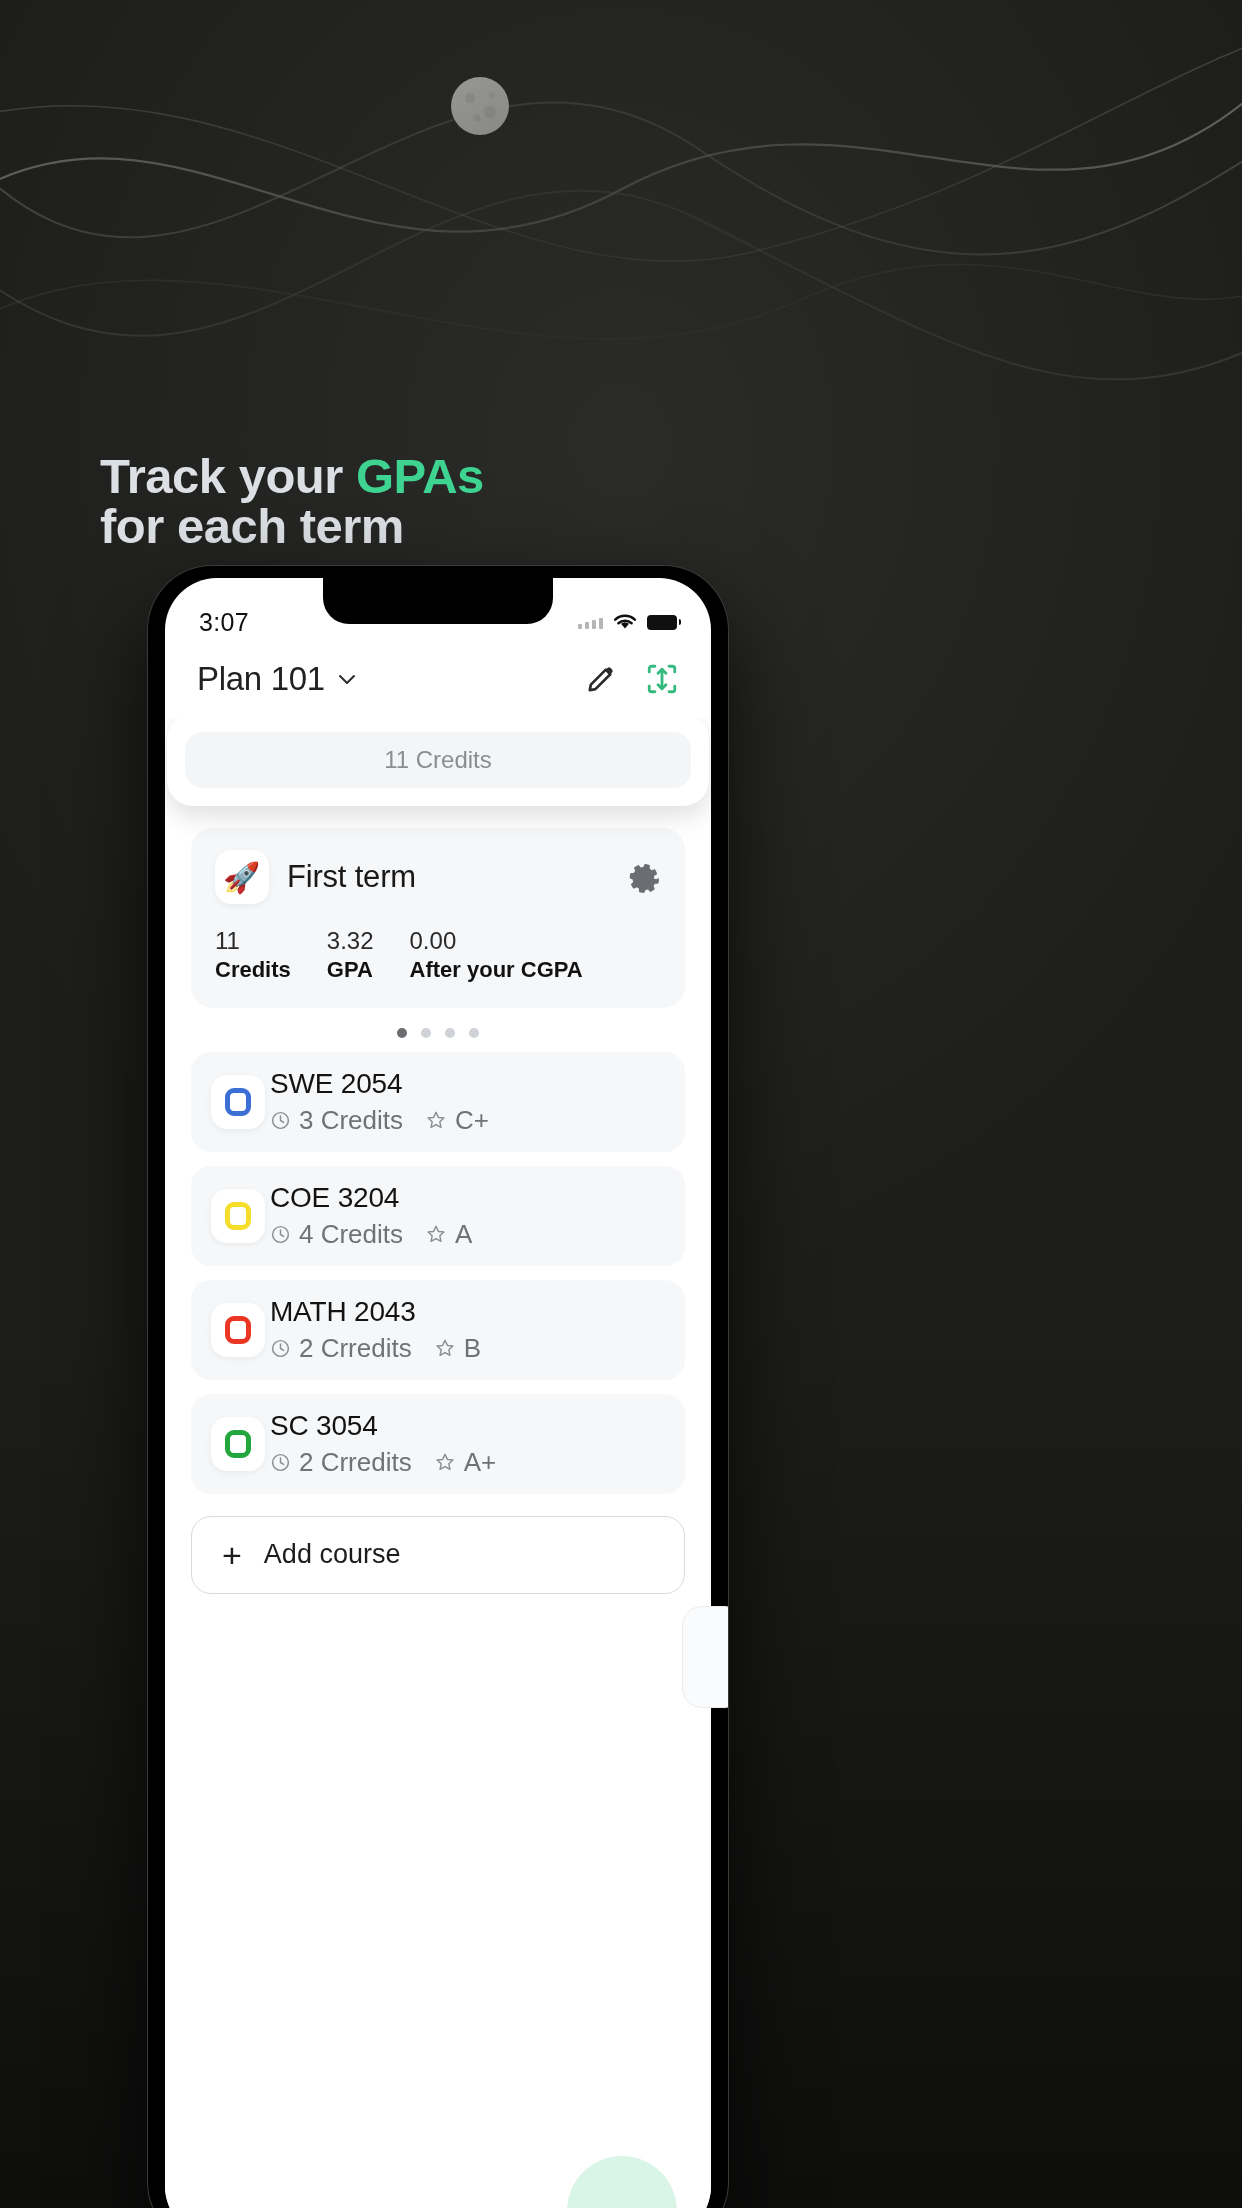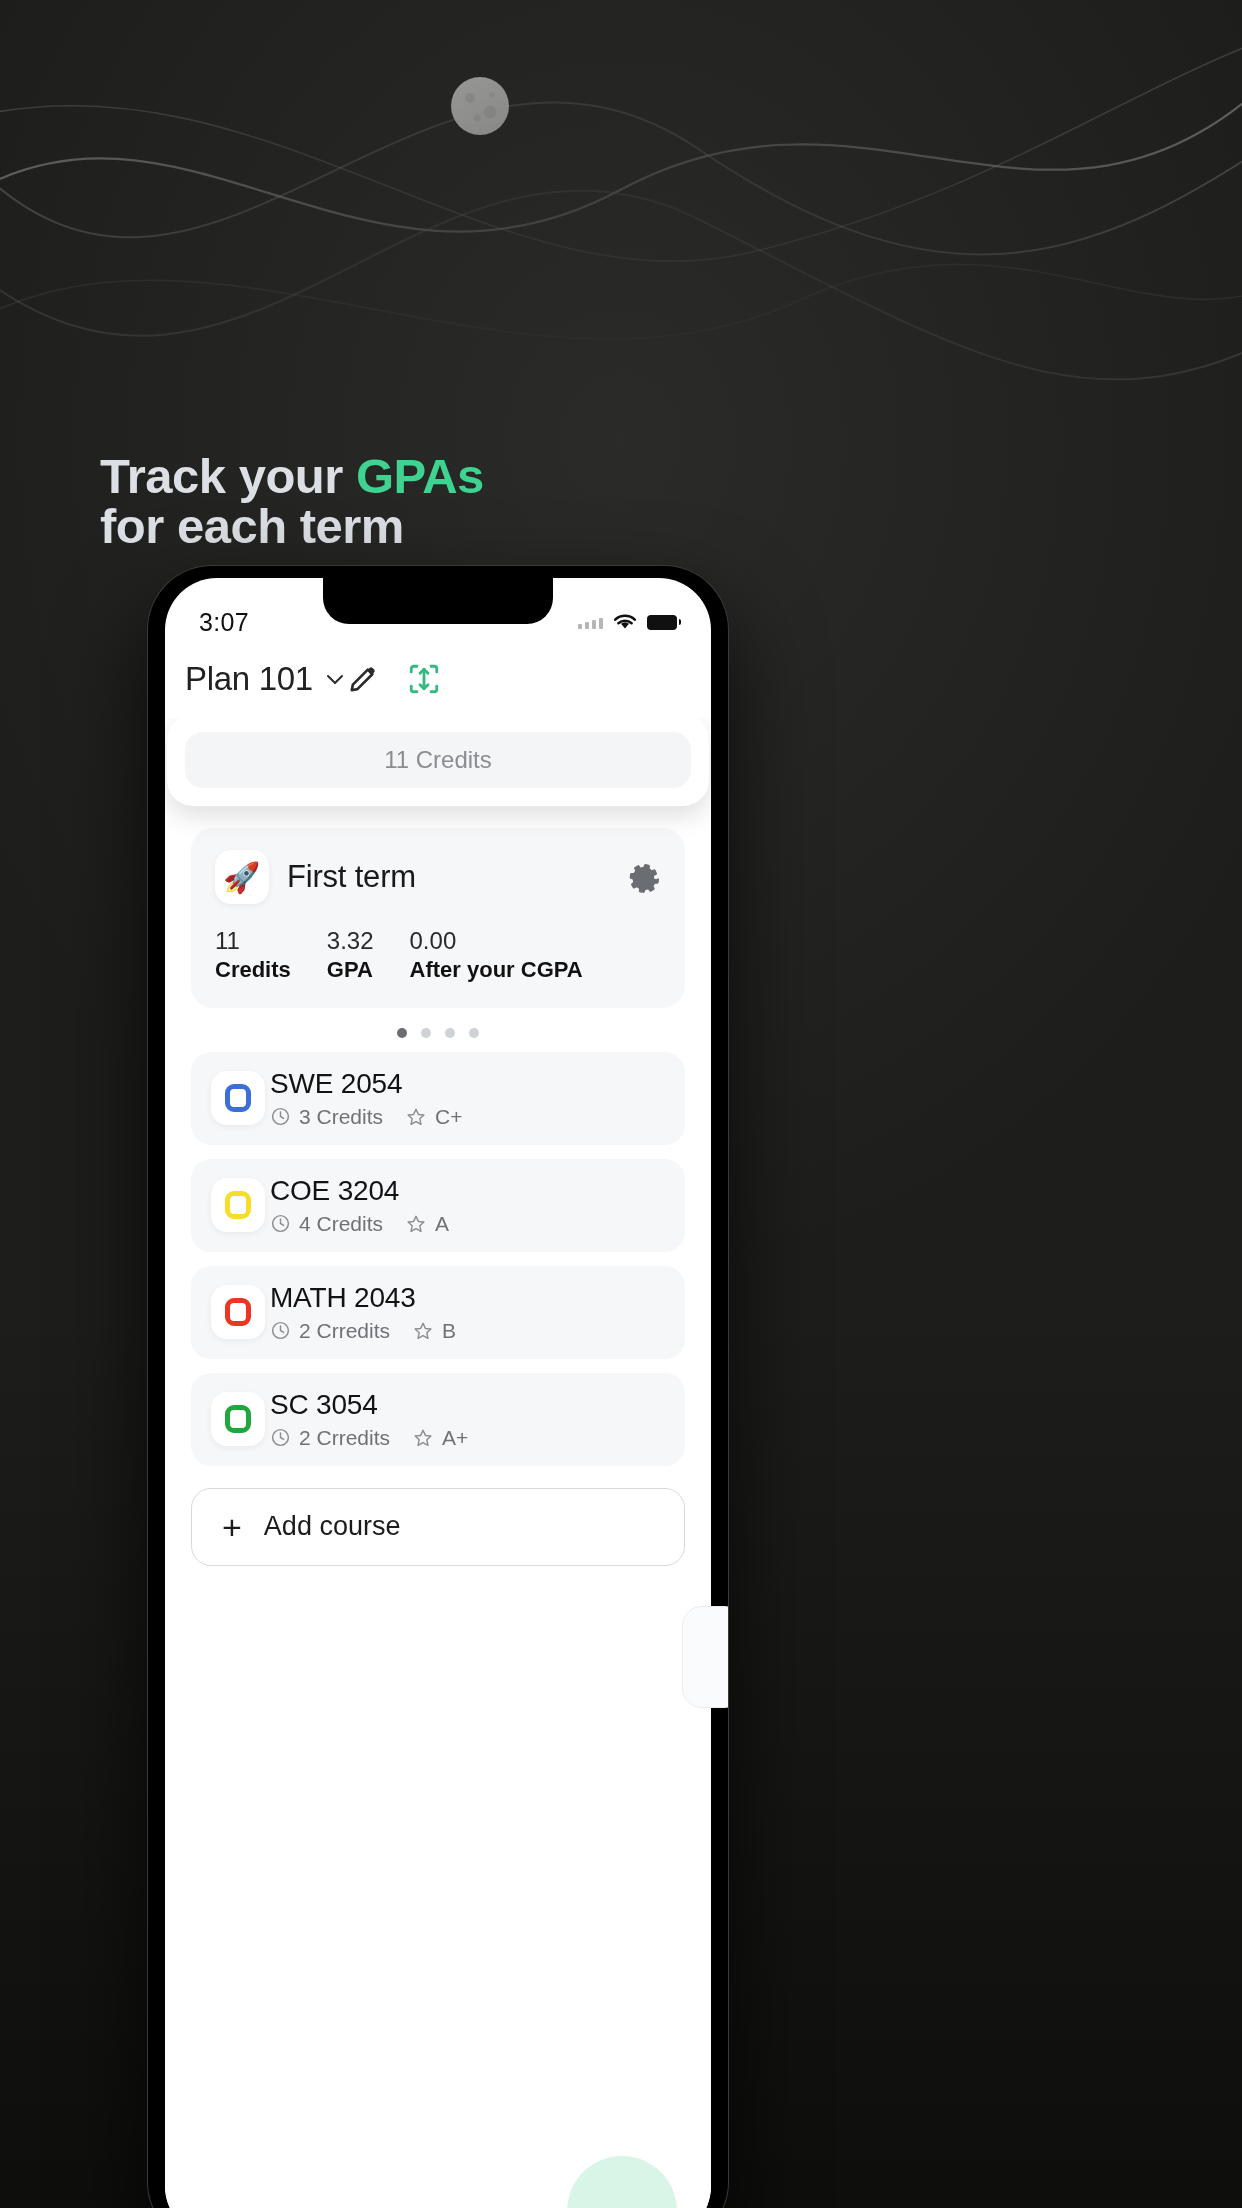--- a/index.html
+++ b/index.html
@@ -65,22 +65,22 @@
     width:30px;height:15px;border-radius:4px;background:#101010;position:relative;
   }
   .sb-batt::after{
     content:"";position:absolute;right:-4px;top:4.5px;width:2.5px;height:6px;
     background:#101010;border-radius:0 2px 2px 0;
   }
 
   
   .app-header{
     position:absolute;left:0;top:62px;width:546px;height:78px;
-    display:flex;align-items:center;
-    padding:0 20px;box-sizing:border-box;background:#fff;z-index:25;
+    display:flex;align-items:center;justify-content:space-between;
+    padding:0 32px;box-sizing:border-box;background:#fff;z-index:25;
   }
   .plan-title{display:flex;align-items:center;gap:10px;cursor:pointer;}
   .plan-title .t{font-size:33px;font-weight:500;color:#222;letter-spacing:-.3px;}
   .hdr-icons{display:flex;align-items:center;gap:28px;}
 
   
   .seg-card{
     position:absolute;left:2px;top:136px;width:542px;
     background:#fff;border-radius:26px;
     box-shadow:0 10px 26px rgba(0,0,0,.13);
@@ -131,21 +131,21 @@
   }
   .course-tile{
     width:54px;height:54px;border-radius:16px;background:#fff;
     display:flex;align-items:center;justify-content:center;flex:0 0 auto;
     box-shadow:0 2px 6px rgba(0,0,0,.06);
   }
   .course-sq{width:26px;height:28px;border-radius:9px;border:5px solid #000;box-sizing:border-box;}
   .course-info{display:flex;flex-direction:column;gap:5px;}
   .course-code{font-size:28px;color:#131313;letter-spacing:-.2px;}
   .course-meta{display:flex;align-items:center;gap:22px;}
-  .meta-item{display:flex;align-items:center;gap:8px;font-size:21px;color:#6f7276;}
+  .meta-item{display:flex;align-items:center;gap:8px;font-size:26px;color:#6f7276;}
 
   
   .add-course{
     margin-top:22px;height:78px;border:1.6px solid #d8dadd;border-radius:20px;
     display:flex;align-items:center;gap:22px;padding:0 30px;box-sizing:border-box;
     font-size:27px;color:#1c1c1c;cursor:pointer;background:#fff;
   }
   .plus{font-size:34px;color:#1c1c1c;line-height:1;font-weight:300;}
 
   

